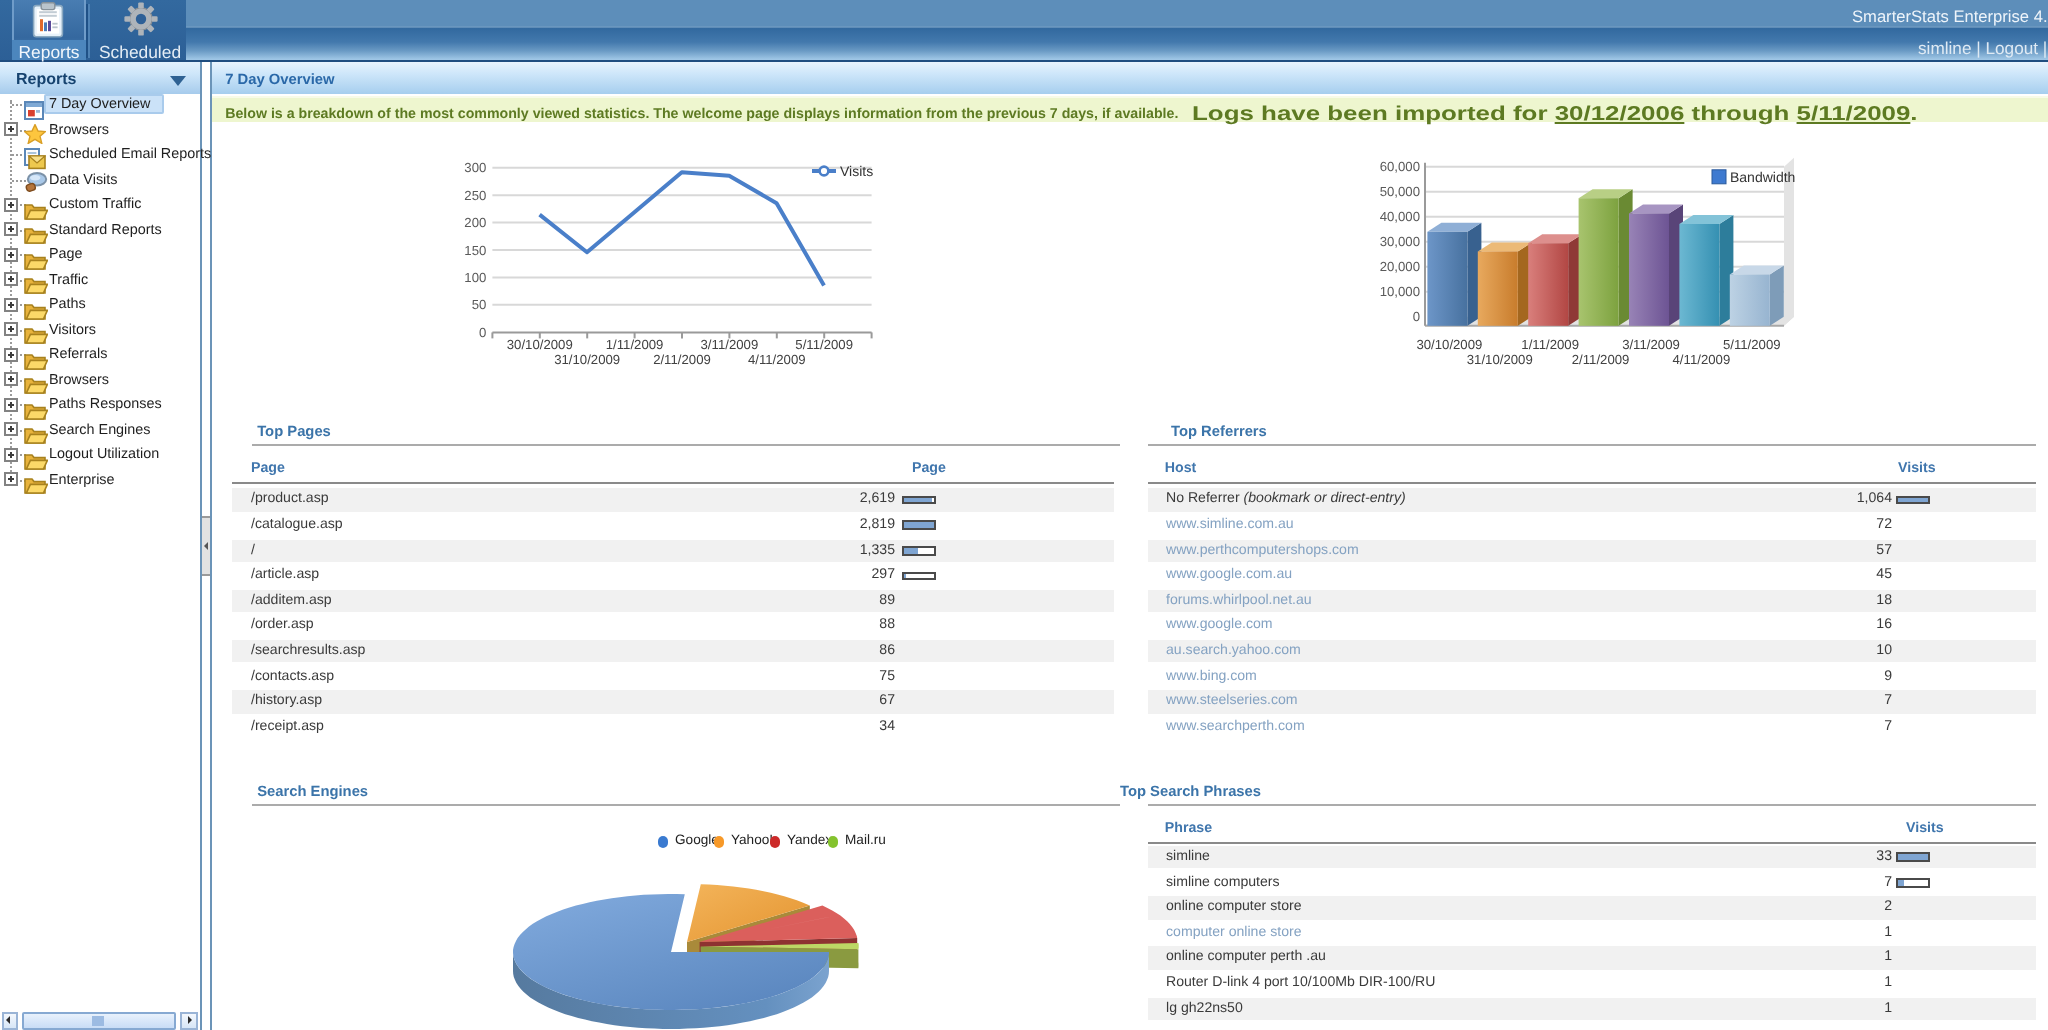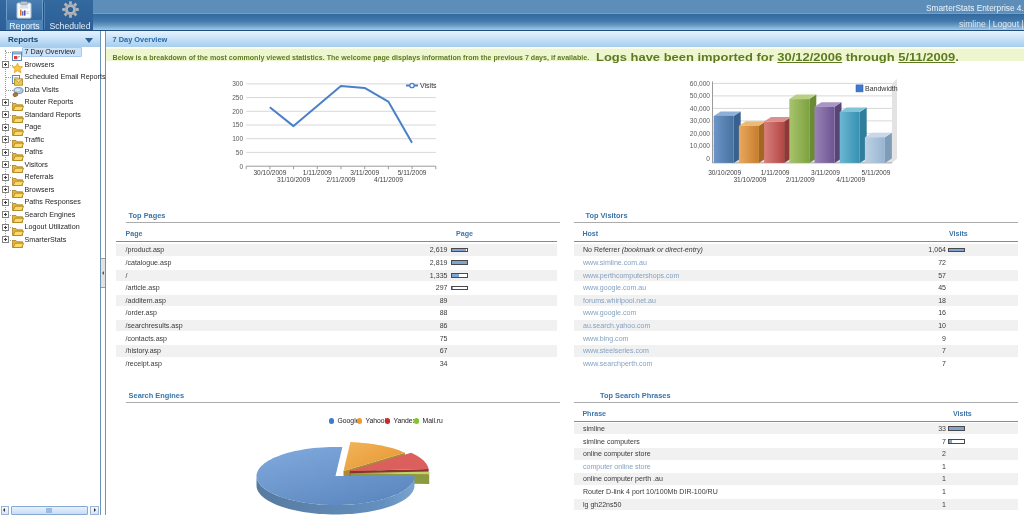--- a/index.html
+++ b/index.html
@@ -102,21 +102,21 @@
 <div class="abs treelab" style="left:24.5px;top:84.9px">Data Visits</div>
 <div class="abs" style="left:6px;top:102.0px;width:7px;height:1px;border-top:1px dotted #9b9b9b"></div>
 <div class="abs expbox" style="left:2px;top:98.5px">
       <span class="plus-h"></span>
       <span class="plus-v"></span>
     </div>
 <div class="abs" style="left:12px;top:96.5px;width:12px;height:11px"><svg width="12" height="9" viewBox="0 0 12 9">
         <path d="M0.5 8.5 L0.5 1.5 L4 1.5 L5 2.8 L10.5 2.8 L10.5 8.5 Z" fill="#e8b33c" stroke="#a8821e" stroke-width="0.8"></path>
         <path d="M1.2 8.5 L3.2 4.2 L11.7 4.2 L9.7 8.5 Z" fill="#fcd968" stroke="#a8821e" stroke-width="0.8"></path>
       </svg></div>
-<div class="abs treelab" style="left:24.5px;top:97.4px">Router Reports</div>
+<div class="abs treelab" style="left:24.5px;top:97.4px">Custom Traffic</div>
 <div class="abs" style="left:6px;top:114.5px;width:7px;height:1px;border-top:1px dotted #9b9b9b"></div>
 <div class="abs expbox" style="left:2px;top:111.0px">
       <span class="plus-h"></span>
       <span class="plus-v"></span>
     </div>
 <div class="abs" style="left:12px;top:109.0px;width:12px;height:11px"><svg width="12" height="9" viewBox="0 0 12 9">
         <path d="M0.5 8.5 L0.5 1.5 L4 1.5 L5 2.8 L10.5 2.8 L10.5 8.5 Z" fill="#e8b33c" stroke="#a8821e" stroke-width="0.8"></path>
         <path d="M1.2 8.5 L3.2 4.2 L11.7 4.2 L9.7 8.5 Z" fill="#fcd968" stroke="#a8821e" stroke-width="0.8"></path>
       </svg></div>
 <div class="abs treelab" style="left:24.5px;top:109.9px">Standard Reports</div>
@@ -212,21 +212,21 @@
 <div class="abs treelab" style="left:24.5px;top:222.4px">Logout Utilization</div>
 <div class="abs" style="left:6px;top:239.5px;width:7px;height:1px;border-top:1px dotted #9b9b9b"></div>
 <div class="abs expbox" style="left:2px;top:236.0px">
       <span class="plus-h"></span>
       <span class="plus-v"></span>
     </div>
 <div class="abs" style="left:12px;top:234.0px;width:12px;height:11px"><svg width="12" height="9" viewBox="0 0 12 9">
         <path d="M0.5 8.5 L0.5 1.5 L4 1.5 L5 2.8 L10.5 2.8 L10.5 8.5 Z" fill="#e8b33c" stroke="#a8821e" stroke-width="0.8"></path>
         <path d="M1.2 8.5 L3.2 4.2 L11.7 4.2 L9.7 8.5 Z" fill="#fcd968" stroke="#a8821e" stroke-width="0.8"></path>
       </svg></div>
-<div class="abs treelab" style="left:24.5px;top:234.9px">SmarterStats</div>
+<div class="abs treelab" style="left:24.5px;top:234.9px">Enterprise</div>
 
 <div class="abs" style="left:0.8px;top:506px;width:8.7px;height:8.5px;background:linear-gradient(180deg,#f4f8fd,#d7e6f7);border:1px solid #9ab4d6"></div>
 <div class="abs" style="left:3px;top:508.2px;width:0;height:0;border-top:2.2px solid transparent;border-bottom:2.2px solid transparent;border-right:2.6px solid #2a2a2a"></div>
 <div class="abs" style="left:10.5px;top:506px;width:77.5px;height:8.5px;background:linear-gradient(180deg,#e8f1fc,#c8dcf6);border:1px solid #86a9d2;border-radius:1px"></div>
 <div class="abs" style="left:46px;top:508px;width:6px;height:4.5px;background:#9cbbe2"></div>
 <div class="abs" style="left:90px;top:506px;width:8.7px;height:8.5px;background:linear-gradient(180deg,#f4f8fd,#d7e6f7);border:1px solid #9ab4d6"></div>
 <div class="abs" style="left:93.6px;top:508.2px;width:0;height:0;border-top:2.2px solid transparent;border-bottom:2.2px solid transparent;border-left:2.6px solid #2a2a2a"></div>
 
 <div class="abs" style="left:106px;top:31.3px;width:918px;height:15.4px;background:linear-gradient(180deg,#e8f3fd,#cfe7fa 35%,#a6ceee)"></div>
 <div class="abs" style="left:112.6px;top:35px;font-size:7.4px;font-weight:bold;color:#2a68a8">7 Day Overview</div>
@@ -401,21 +401,21 @@
 <div class="abs tnum" style="left:0;width:331.5px;text-align:right;line-height:11.50px">75</div>
 </div>
 <div class="abs trow" style="left:116px;top:345.10px;width:441.3px;height:11.50px;background:#f1f1f1">
 <div class="abs tp" style="left:9.5px;top:0;line-height:11.50px">/history.asp</div>
 <div class="abs tnum" style="left:0;width:331.5px;text-align:right;line-height:11.50px">67</div>
 </div>
 <div class="abs trow" style="left:116px;top:357.70px;width:441.3px;height:11.50px;background:#ffffff">
 <div class="abs tp" style="left:9.5px;top:0;line-height:11.50px">/receipt.asp</div>
 <div class="abs tnum" style="left:0;width:331.5px;text-align:right;line-height:11.50px">34</div>
 </div>
-<div class="abs sect" style="left:585.5px;top:211px">Top Visitors</div>
+<div class="abs sect" style="left:585.5px;top:211px">Top Referrers</div>
 <div class="abs" style="left:574.4px;top:221.5px;width:443.3px;height:1px;background:#ababab"></div>
 <div class="abs colh" style="left:582.4px;top:230px">Host</div>
 <div class="abs colh" style="left:949px;top:230px">Visits</div>
 <div class="abs" style="left:573.5px;top:240.8px;width:444.5px;height:1px;background:#8a8a8a"></div>
 <div class="abs trow" style="left:573.5px;top:244.30px;width:444.5px;height:11.50px;background:#f1f1f1">
 <div class="abs tp" style="left:9.5px;top:0;line-height:11.50px">No Referrer <i>(bookmark or direct-entry)</i></div>
 <div class="abs tnum" style="left:0;width:372.5px;text-align:right;line-height:11.50px">1,064</div>
 <div class="abs" style="left:374.20000000000005px;width:17.6px;height:4.6px;margin-top:3.6px;background:#fff;border:1px solid #4a4a4a">
         <div style="position:absolute;left:0;top:0;height:100%;width:100%;background:#7fa5d2"></div>
       </div>
@@ -451,21 +451,21 @@
 <div class="abs trow" style="left:573.5px;top:345.10px;width:444.5px;height:11.50px;background:#f1f1f1">
 <div class="abs lnk" style="left:9.5px;top:0;line-height:11.50px">www.steelseries.com</div>
 <div class="abs tnum" style="left:0;width:372.5px;text-align:right;line-height:11.50px">7</div>
 </div>
 <div class="abs trow" style="left:573.5px;top:357.70px;width:444.5px;height:11.50px;background:#ffffff">
 <div class="abs lnk" style="left:9.5px;top:0;line-height:11.50px">www.searchperth.com</div>
 <div class="abs tnum" style="left:0;width:372.5px;text-align:right;line-height:11.50px">7</div>
 </div>
 <div class="abs sect" style="left:128.6px;top:391px">Search Engines</div>
 <div class="abs" style="left:126px;top:402.3px;width:434px;height:1px;background:#ababab"></div>
-<div class="abs sect" style="left:600px;top:391px">Top Search Phrases</div>
+<div class="abs sect" style="left:560px;top:391px">Top Search Phrases</div>
 <div class="abs" style="left:574.4px;top:402.2px;width:443.3px;height:1px;background:#ababab"></div>
 <div class="abs colh" style="left:582.4px;top:410.4px">Phrase</div>
 <div class="abs colh" style="left:953px;top:410.4px">Visits</div>
 <div class="abs" style="left:573.5px;top:420.7px;width:444.5px;height:1px;background:#8a8a8a"></div>
 <div class="abs trow" style="left:573.5px;top:422.90px;width:444.5px;height:11.50px;background:#f1f1f1">
 <div class="abs tp" style="left:9.5px;top:0;line-height:11.50px">simline</div>
 <div class="abs tnum" style="left:0;width:372.5px;text-align:right;line-height:11.50px">33</div>
 <div class="abs" style="left:374.20000000000005px;width:17.6px;height:4.6px;margin-top:3.6px;background:#fff;border:1px solid #4a4a4a">
         <div style="position:absolute;left:0;top:0;height:100%;width:100%;background:#7fa5d2"></div>
       </div>

